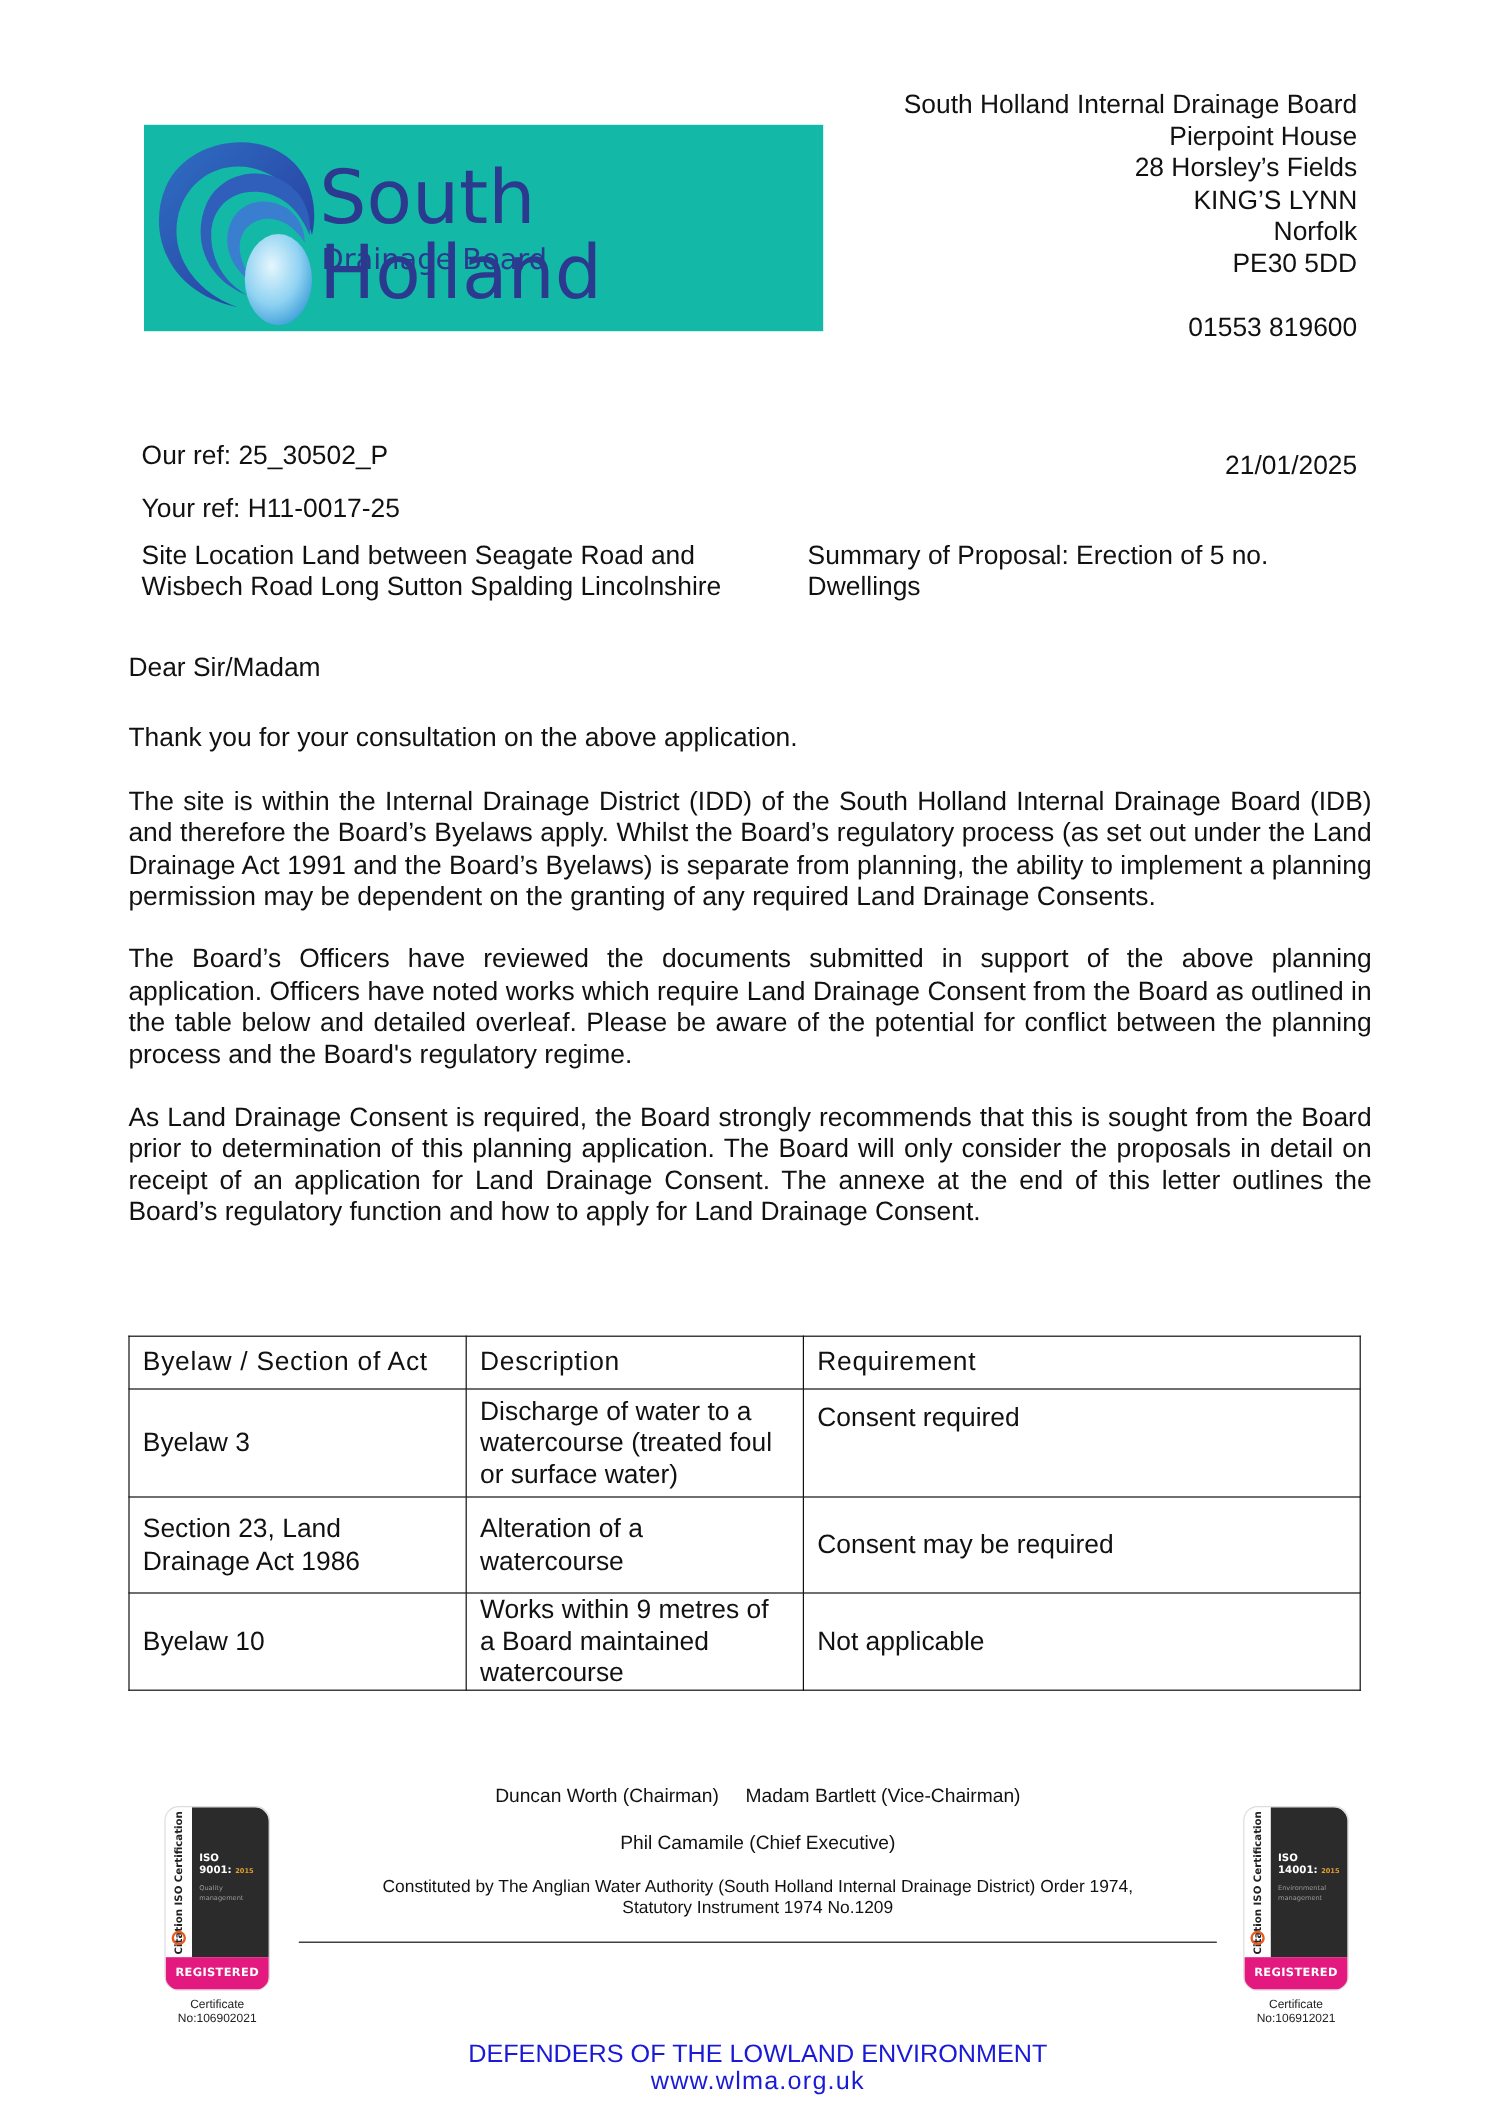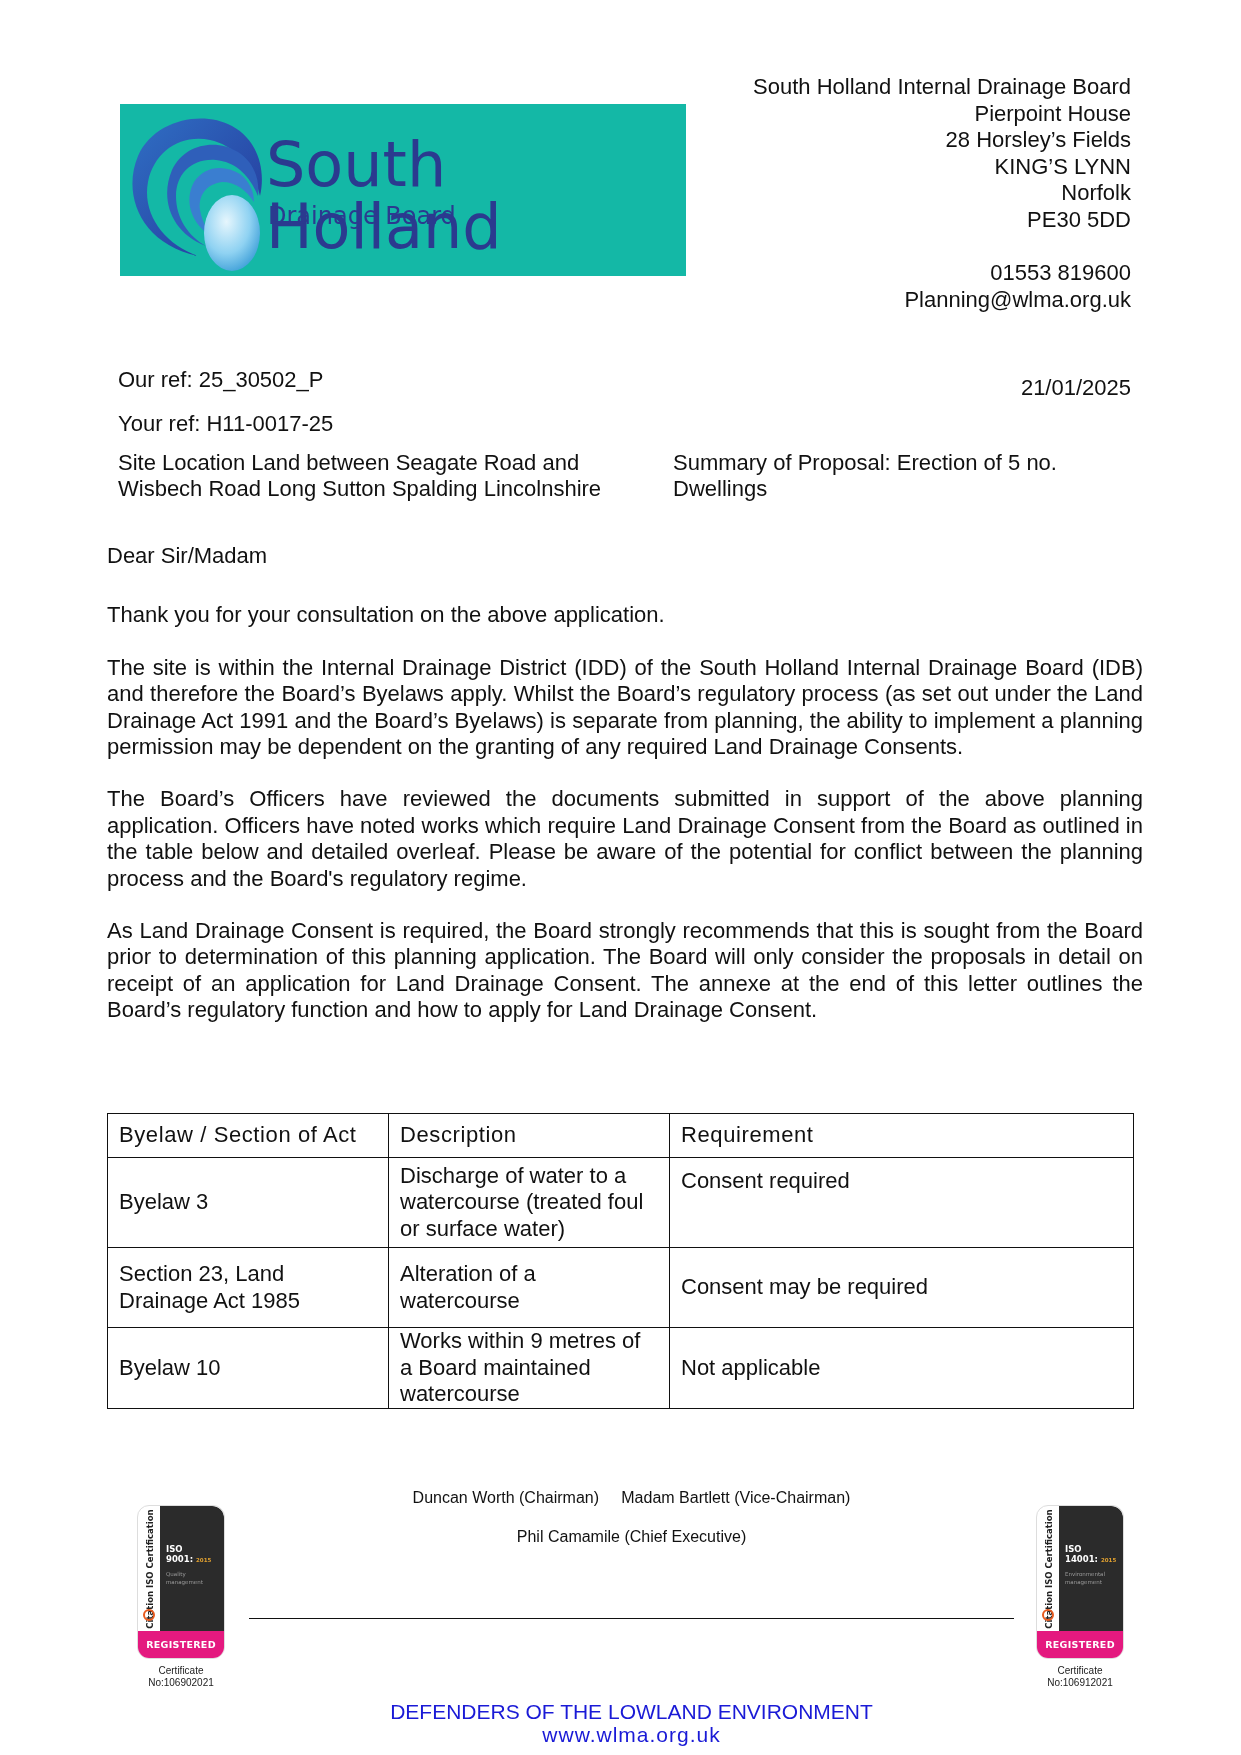--- a/index.html
+++ b/index.html
@@ -91,21 +91,20 @@
 
 <div id="address" class="abs">
   <div>South Holland Internal Drainage Board</div>
   <div>Pierpoint House</div>
   <div>28 Horsley’s Fields</div>
   <div>KING’S LYNN</div>
   <div>Norfolk</div>
   <div>PE30 5DD</div>
   <div class="gap"></div>
   <div>01553 819600</div>
-  <div>Planning@wlma.org.uk</div>
 </div>
 
 <div id="our-ref" class="abs line">Our ref: 25_30502_P</div>
 <div id="date" class="abs line">21/01/2025</div>
 <div id="your-ref" class="abs line">Your ref: H11-0017-25</div>
 <div id="site-loc" class="abs line">Site Location Land between Seagate Road and Wisbech Road Long Sutton Spalding Lincolnshire</div>
 <div id="summary" class="abs line">Summary of Proposal: Erection of 5 no. Dwellings</div>
 
 <div id="body-text" class="abs">
   <p class="first">Dear Sir/Madam</p>
@@ -121,21 +120,21 @@
     <th class="c1">Byelaw / Section of Act</th>
     <th class="c2">Description</th>
     <th>Requirement</th>
   </tr>
   <tr class="r1">
     <td>Byelaw 3</td>
     <td class="desc">Discharge of water to a watercourse (treated foul or surface water)</td>
     <td class="top">Consent required</td>
   </tr>
   <tr class="r2">
-    <td>Section 23, Land Drainage Act 1985</td>
+    <td>Section 23, Land Drainage Act 1986</td>
     <td>Alteration of a watercourse</td>
     <td>Consent may be required</td>
   </tr>
   <tr class="r3">
     <td>Byelaw 10</td>
     <td class="desc">Works within 9 metres of a Board maintained watercourse</td>
     <td>Not applicable</td>
   </tr>
 </tbody>
   </table>
@@ -182,18 +181,22 @@
   </div>
   <div class="cert">
     <div>Certificate</div>
     <div>No:106912021</div>
   </div>
 </div>
 
 <div id="footer-center" class="abs">
   <div class="names" style="white-space:pre">Duncan Worth (Chairman)     Madam Bartlett (Vice-Chairman)</div>
   <div class="ce">Phil Camamile (Chief Executive)</div>
+  <div class="const">
+    <div>Constituted by The Anglian Water Authority (South Holland Internal Drainage District) Order 1974,</div>
+    <div>Statutory Instrument 1974 No.1209</div>
+  </div>
 </div>
 <div id="footer-rule" class="abs"></div>
 <div id="footer-tag" class="abs">
   <div>DEFENDERS OF THE LOWLAND ENVIRONMENT</div>
   <div class="url">www.wlma.org.uk</div>
 </div>
 
 </body></html>

